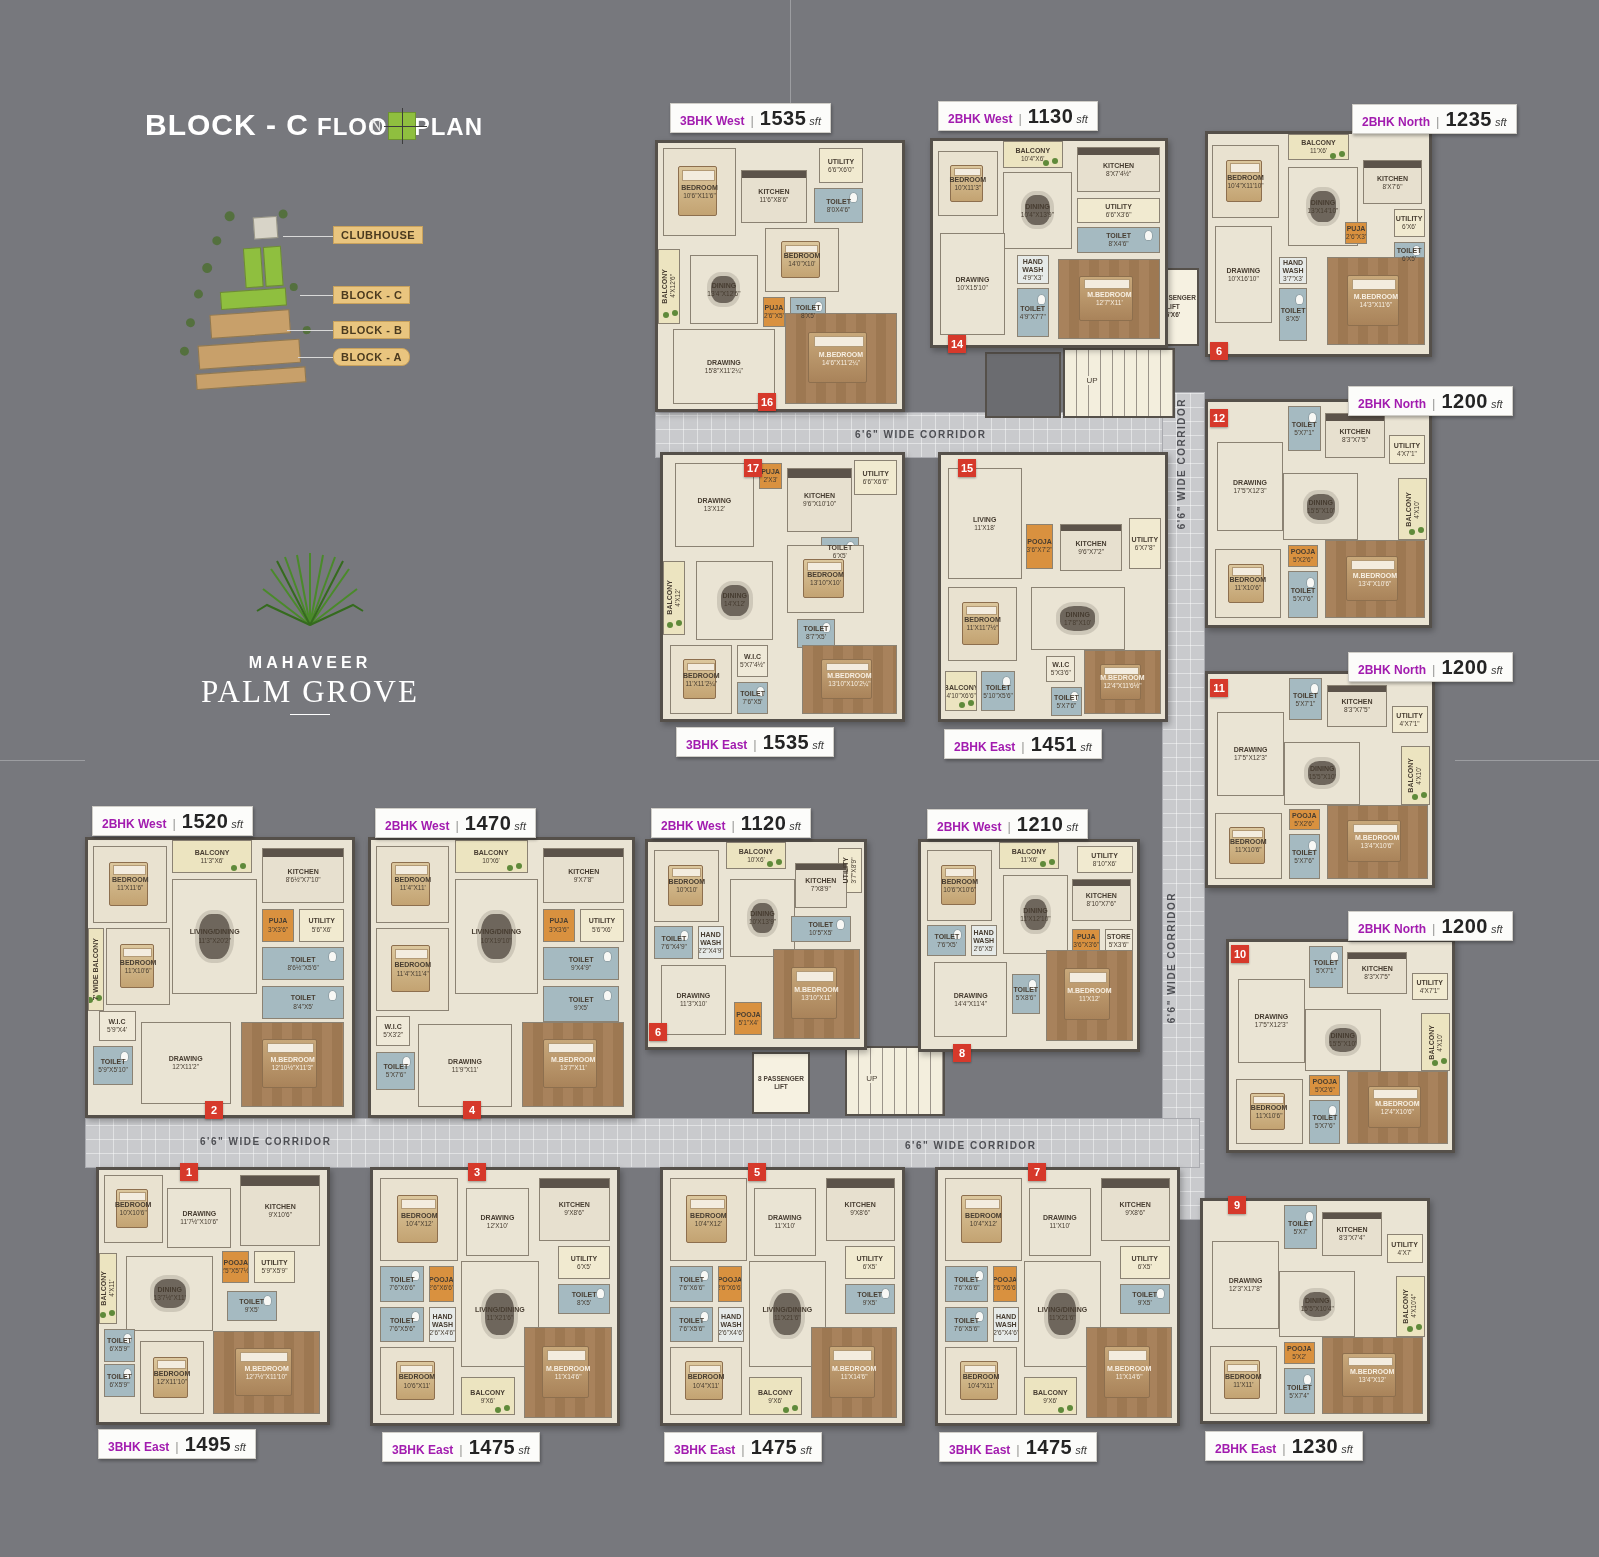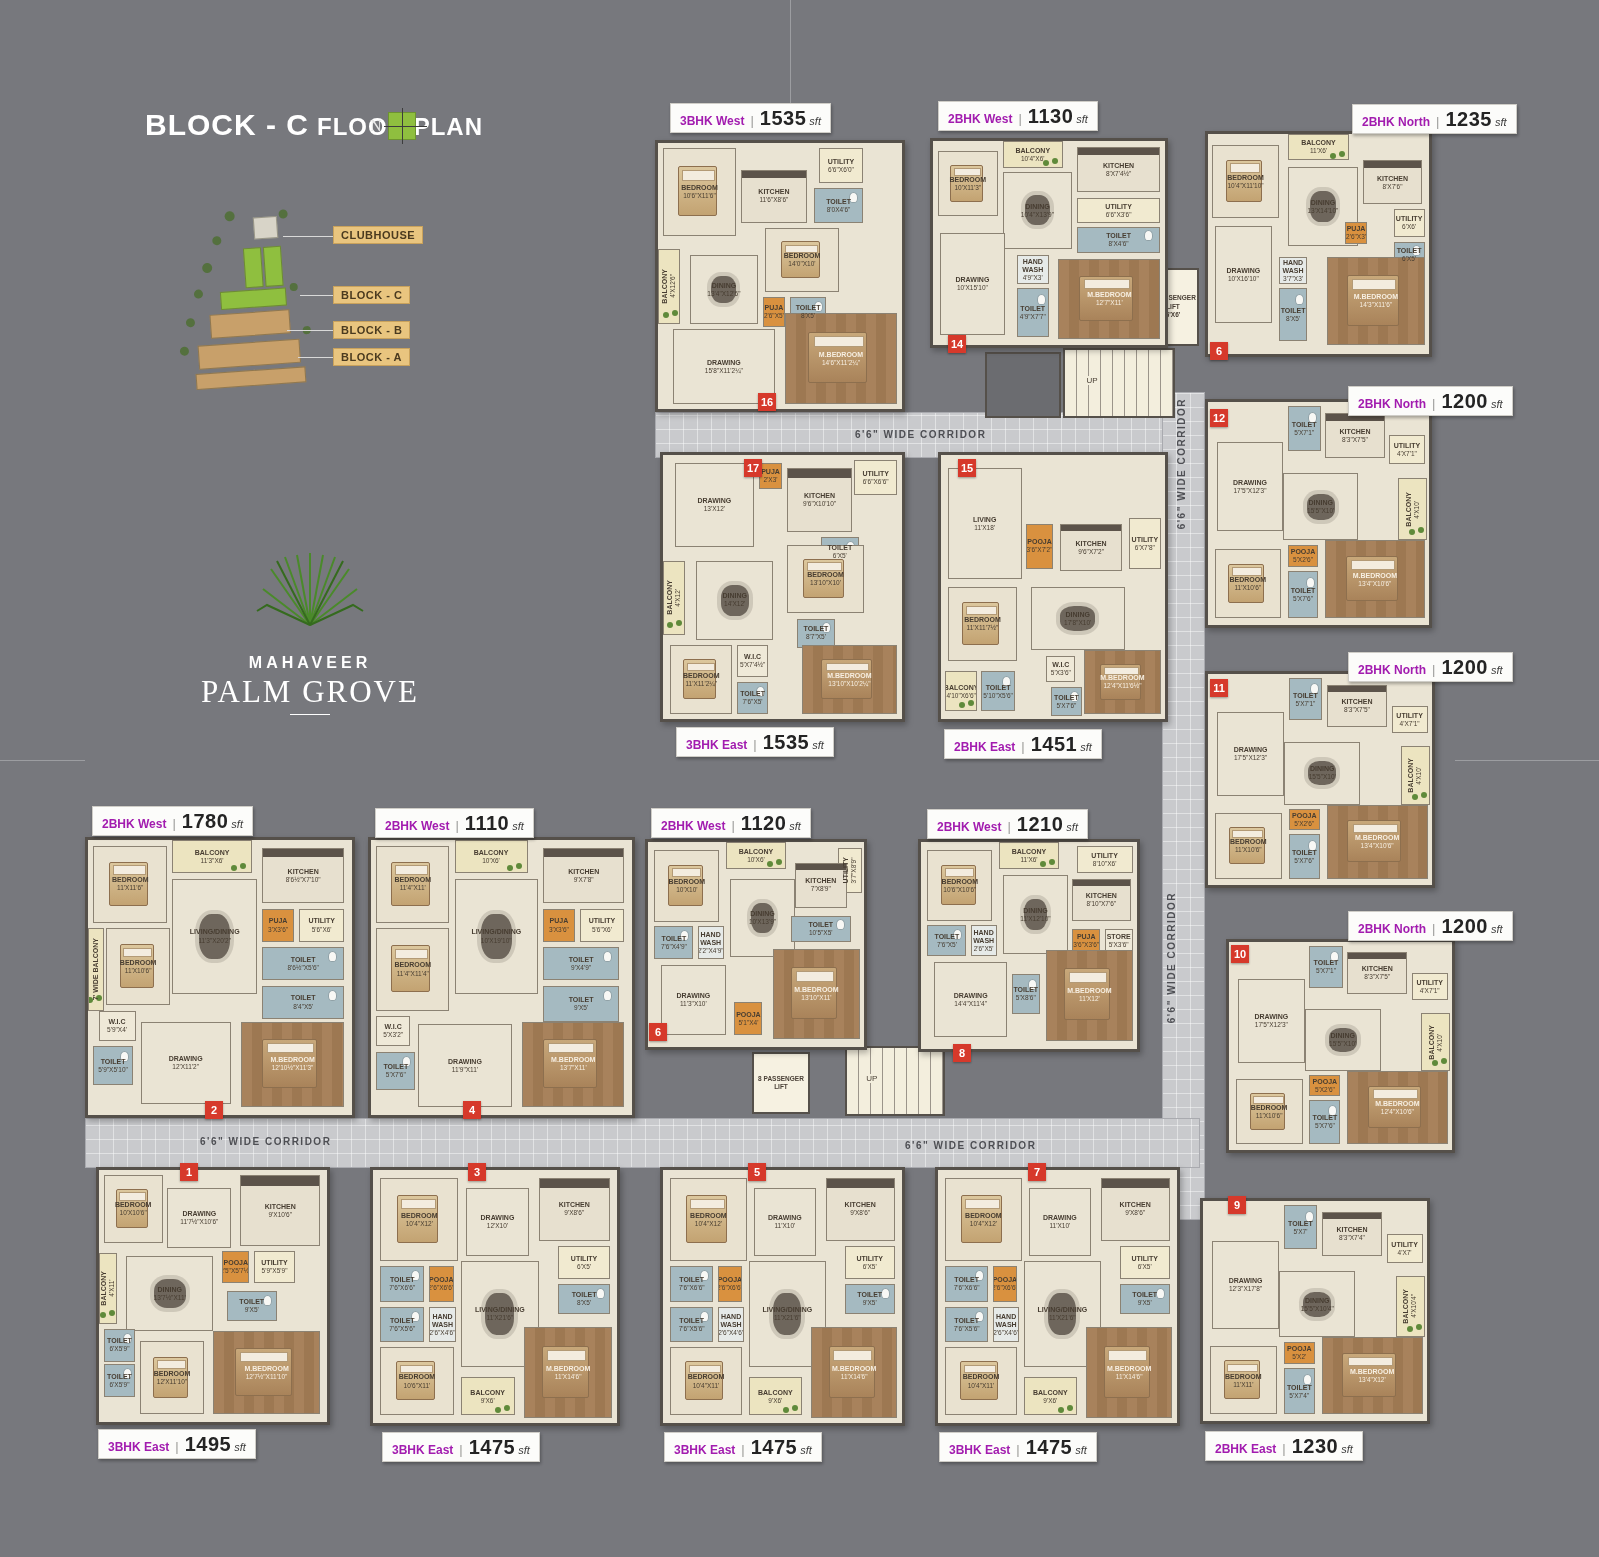--- a/index.html
+++ b/index.html
@@ -858,21 +858,21 @@
         <div class="bed"></div>
         <div class="rlabel">
           <span class="rn">M.BEDROOM</span>
           <span class="rd">12'10½"X11'3"</span>
         </div>
       </div>
     </div>
     <div class="ulabel" style="left: 92px; top: 806px;">
       <span class="ut">2BHK West</span>
       <span class="sep">|</span>
-      <span class="ua">1780</span>
+      <span class="ua">1520</span>
       <span class="us">sft</span>
     </div>
     <div class="badge" style="left: 205px; top: 1101px;">2</div>
     <div class="unit-plan" style="left: 368px; top: 837px; width: 267px; height: 281px;">
       <div class="room b" style="left: 2%; top: 2%; width: 28%; height: 28%;">
         <div class="bed"></div>
         <div class="rlabel">
           <span class="rn">BEDROOM</span>
           <span class="rd">11'4"X11'</span>
         </div>
@@ -949,21 +949,21 @@
         <div class="bed"></div>
         <div class="rlabel">
           <span class="rn">M.BEDROOM</span>
           <span class="rd">13'7"X11'</span>
         </div>
       </div>
     </div>
     <div class="ulabel" style="left: 375px; top: 808px;">
       <span class="ut">2BHK West</span>
       <span class="sep">|</span>
-      <span class="ua">1110</span>
+      <span class="ua">1470</span>
       <span class="us">sft</span>
     </div>
     <div class="badge" style="left: 463px; top: 1101px;">4</div>
     <div class="unit-plan" style="left: 645px; top: 839px; width: 222px; height: 211px;">
       <div class="room b" style="left: 3%; top: 4%; width: 30%; height: 35%;">
         <div class="bed"></div>
         <div class="rlabel">
           <span class="rn">BEDROOM</span>
           <span class="rd">10'X10'</span>
         </div>
@@ -1552,14 +1552,14 @@
       <span class="us">sft</span>
     </div>
     <div class="badge" style="left: 1228px; top: 1196px;">9</div>
     <div class="legend-line" style="left: 283px; top: 236px; width: 50px;"></div>
     <div class="legend-item" style="left: 333px; top: 226px;">CLUBHOUSE</div>
     <div class="legend-line" style="left: 300px; top: 295px; width: 33px;"></div>
     <div class="legend-item" style="left: 333px; top: 286px;">BLOCK - C</div>
     <div class="legend-line" style="left: 287px; top: 330px; width: 46px;"></div>
     <div class="legend-item" style="left: 333px; top: 321px;">BLOCK - B</div>
     <div class="legend-line" style="left: 298px; top: 357px; width: 35px;"></div>
-    <div class="legend-item" style="left: 333px; top: 348px;">BLOCK - A</div>
+    <div class="legend-item" style="left: 333px; top: 348px; border-radius: 8px;">BLOCK - A</div>
   </div>
 
 </body></html>

